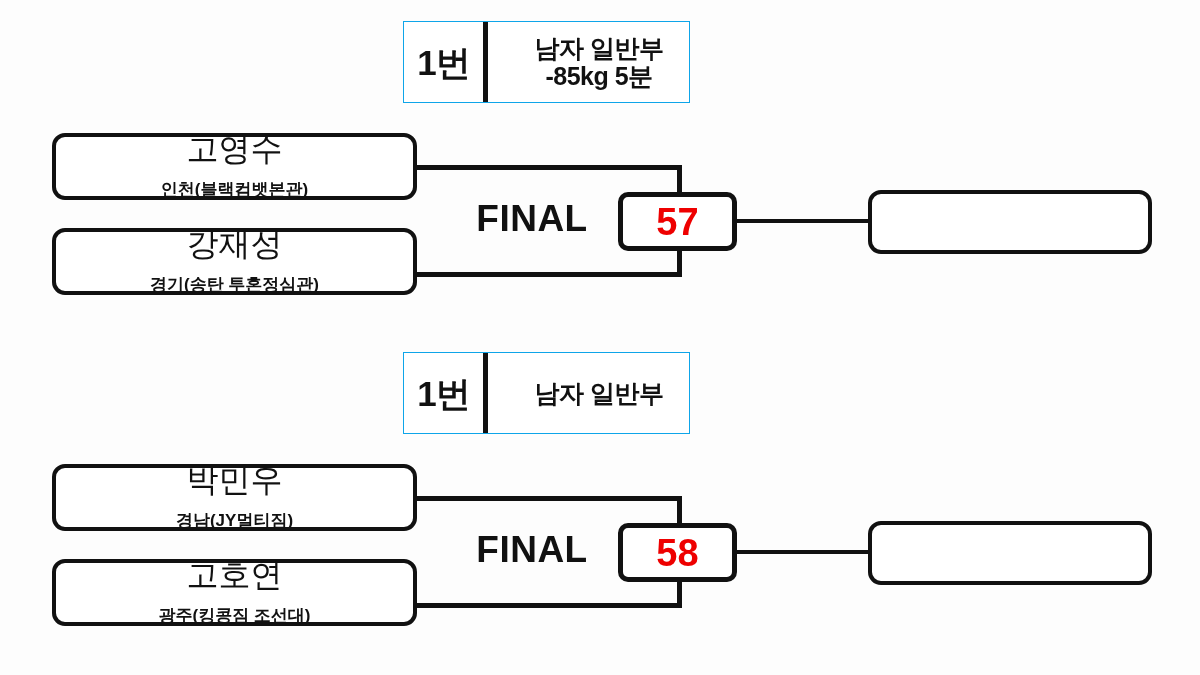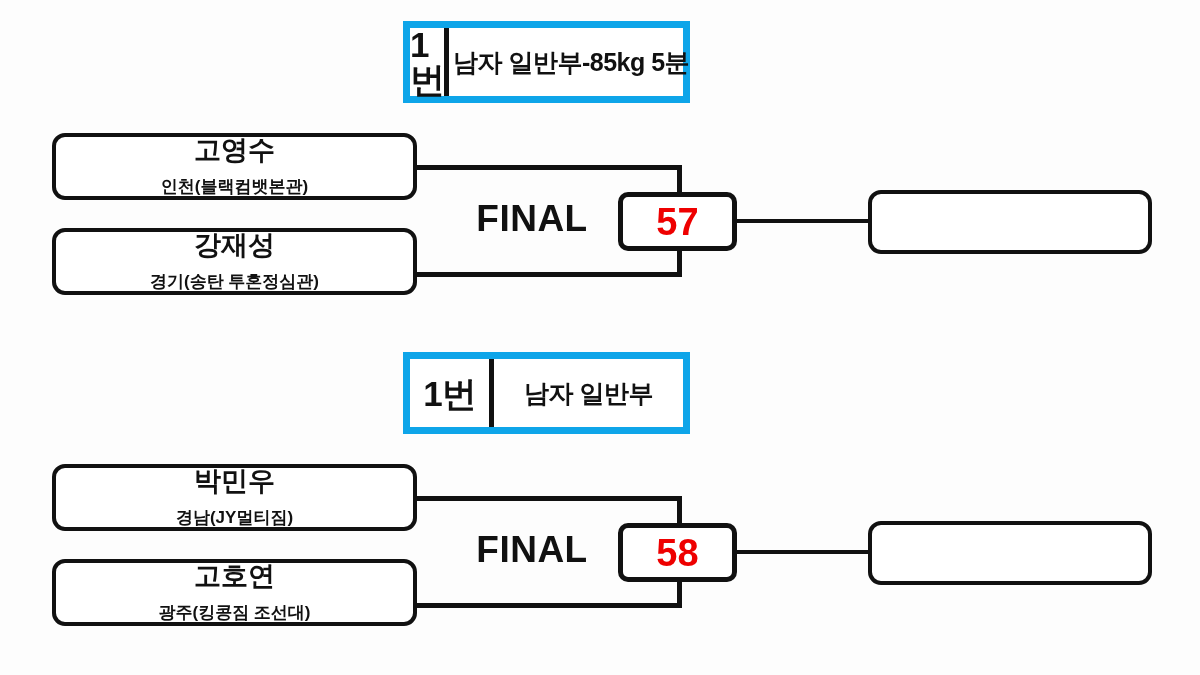--- a/index.html
+++ b/index.html
@@ -33,41 +33,42 @@
   }
 
   
   .title-box {
     position: absolute;
     left: 403px;
     top: 21px;
     width: 287px;
     height: 82px;
     box-sizing: border-box;
-    border: 7px solid #0ea5e9;
+    border: 1px solid #0ea5e9;
     background: #ffffff;
     display: flex;
     align-items: stretch;
+    gap: 21px;
   }
   .title-num {
     width: 84px;
     box-sizing: border-box;
     border-right: 5px solid #111111;
     display: flex;
     align-items: center;
     justify-content: center;
     font-size: 35px;
     font-weight: 700;
     letter-spacing: -1px;
     line-height: 1;
   }
   .title-cat {
     flex: 1;
     display: flex;
-    flex-direction: row;
+    flex-direction: column;
     align-items: center;
     justify-content: center;
     line-height: 1.12;
     padding: 0 4px;
   }
   .title-cat-line {
     font-size: 25px;
     font-weight: 700;
     letter-spacing: -0.5px;
     white-space: nowrap;
@@ -86,22 +87,22 @@
     display: flex;
     flex-direction: column;
     align-items: center;
     justify-content: center;
     overflow: hidden;
   }
   .comp-top { top: 133px; }
   .comp-bottom { top: 228px; }
 
   .comp-name {
-    font-size: 27px;
-    font-weight: 700;
+    font-size: 32px;
+    font-weight: 400;
     letter-spacing: 0px;
     line-height: 1.05;
     white-space: nowrap;
   }
   .comp-gym {
     font-size: 17px;
     font-weight: 700;
     line-height: 1.1;
     margin-top: 14px;
     white-space: nowrap;

